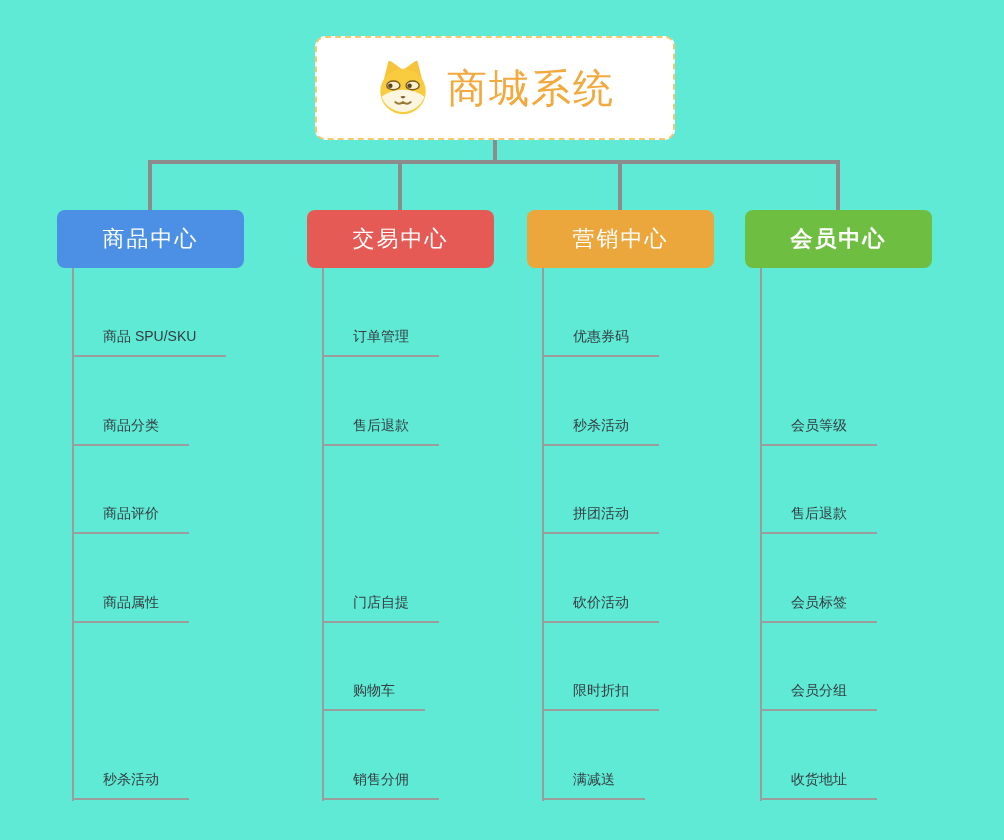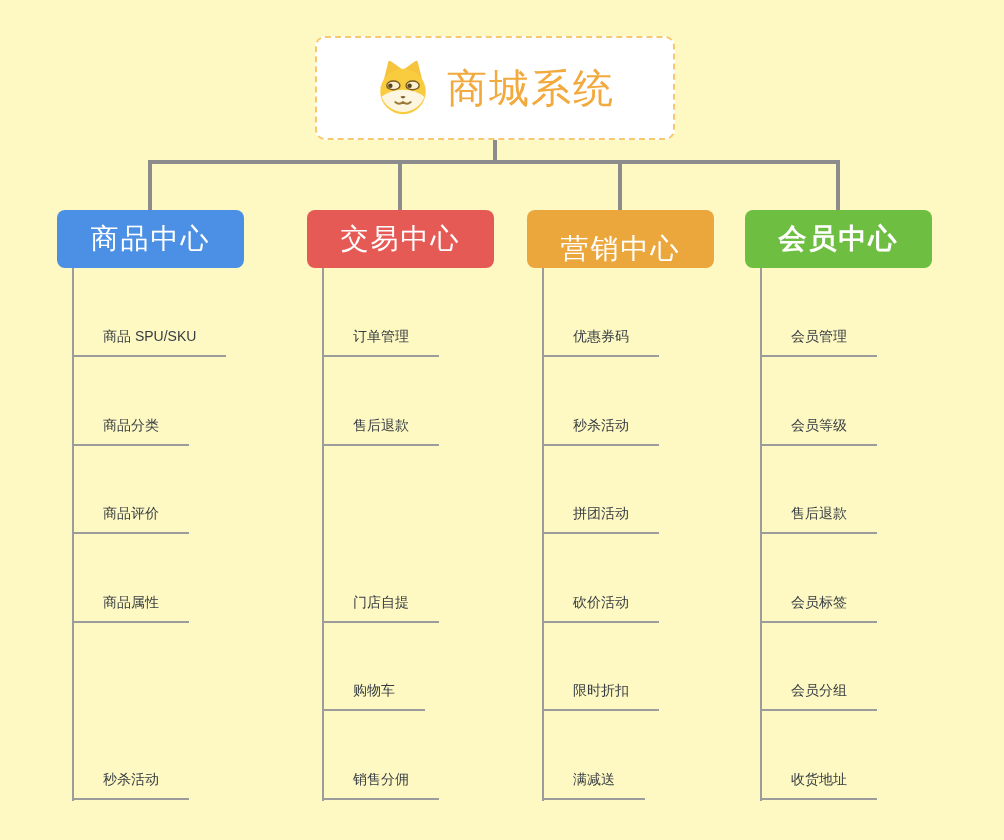--- a/index.html
+++ b/index.html
@@ -3,21 +3,21 @@
 <meta charset="utf-8">
 <style>
   html,body{margin:0;padding:0;}
   body{
     background:#e9e9e9;
     font-family:"Liberation Sans","DejaVu Sans",sans-serif;
   }
   .canvas{
     position:relative;
     width:1004px;height:840px;
-    background:#fef9c3;
+    background:#5eead4;
     overflow:hidden;
   }
   
   .root-node{
     position:absolute;left:315px;top:36px;
     width:360px;height:104px;
     box-sizing:border-box;
     background:#ffffff;
     border:2px dashed #F7C86F;
     border-radius:10px;
@@ -38,27 +38,27 @@
     position:absolute;left:0;top:0;width:1004px;height:840px;
     pointer-events:none;
   }
   
   .branch-box{
     position:absolute;top:210px;
     width:187px;height:58px;
     border-radius:8px;
     display:flex;align-items:center;justify-content:center;
     color:#ffffff;
-    font-size:28px;
+    font-size:22px;
     letter-spacing:2px;
     cursor:pointer;
   }
   .branch-0{left:57px;background:#4B90E4;}
   .branch-1{left:307px;background:#E65A55;}
-  .branch-2{left:527px;background:#EBA73C;align-items:flex-end;}
+  .branch-2{left:527px;background:#EBA73C;}
   .branch-3{left:745px;background:#6EBE41;}
   
   .trunk{
     position:absolute;top:268px;
     width:2px;height:533px;
     background:#9C9C9C;
   }
   .trunk-0{left:72px;}
   .trunk-1{left:322px;}
   .trunk-2{left:542px;}
@@ -149,20 +149,19 @@
   <div class="child col-1 row-4"><span>购物车</span></div>
   <div class="child col-1 row-5"><span>销售分佣</span></div>
 
   <div class="child col-2 row-0"><span>优惠券码</span></div>
   <div class="child col-2 row-1"><span>秒杀活动</span></div>
   <div class="child col-2 row-2"><span>拼团活动</span></div>
   <div class="child col-2 row-3"><span>砍价活动</span></div>
   <div class="child col-2 row-4"><span>限时折扣</span></div>
   <div class="child col-2 row-5"><span>满减送</span></div>
 
-  <div class="child col-3 row-0"><span>会员管理</span></div>
   <div class="child col-3 row-1"><span>会员等级</span></div>
   <div class="child col-3 row-2"><span>售后退款</span></div>
   <div class="child col-3 row-3"><span>会员标签</span></div>
   <div class="child col-3 row-4"><span>会员分组</span></div>
   <div class="child col-3 row-5"><span>收货地址</span></div>
 
 </div>
 
 </body></html>

